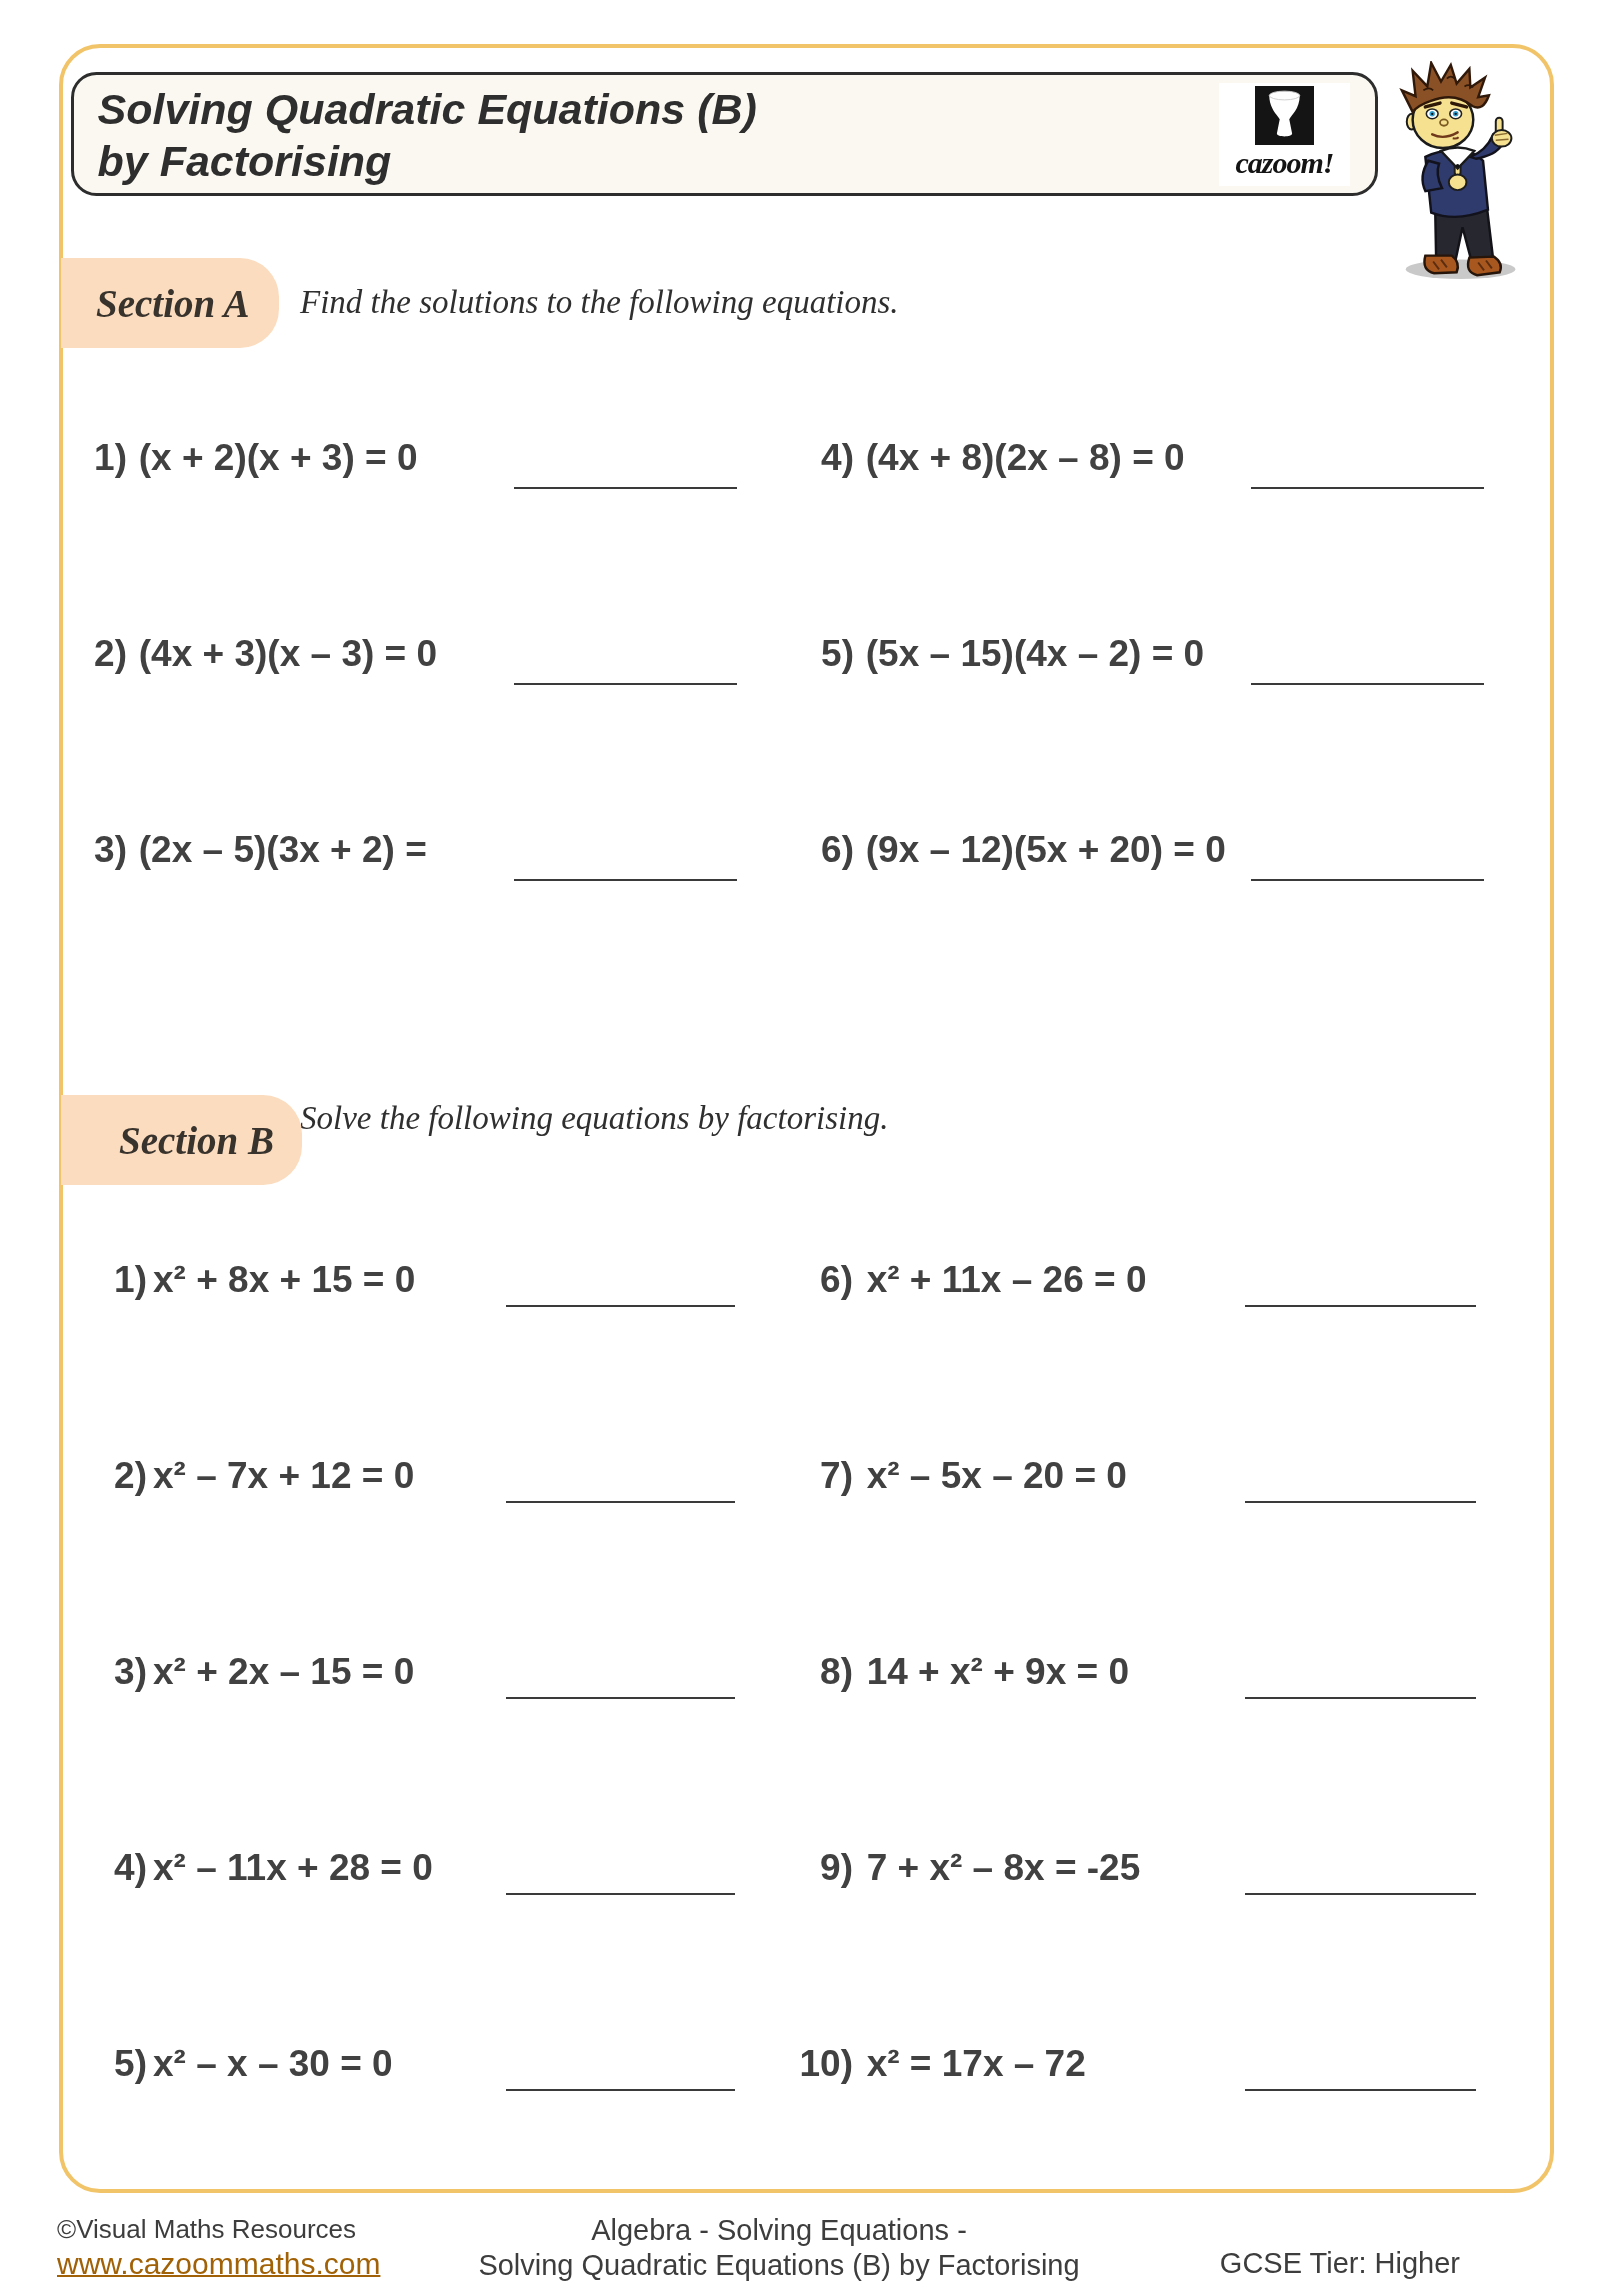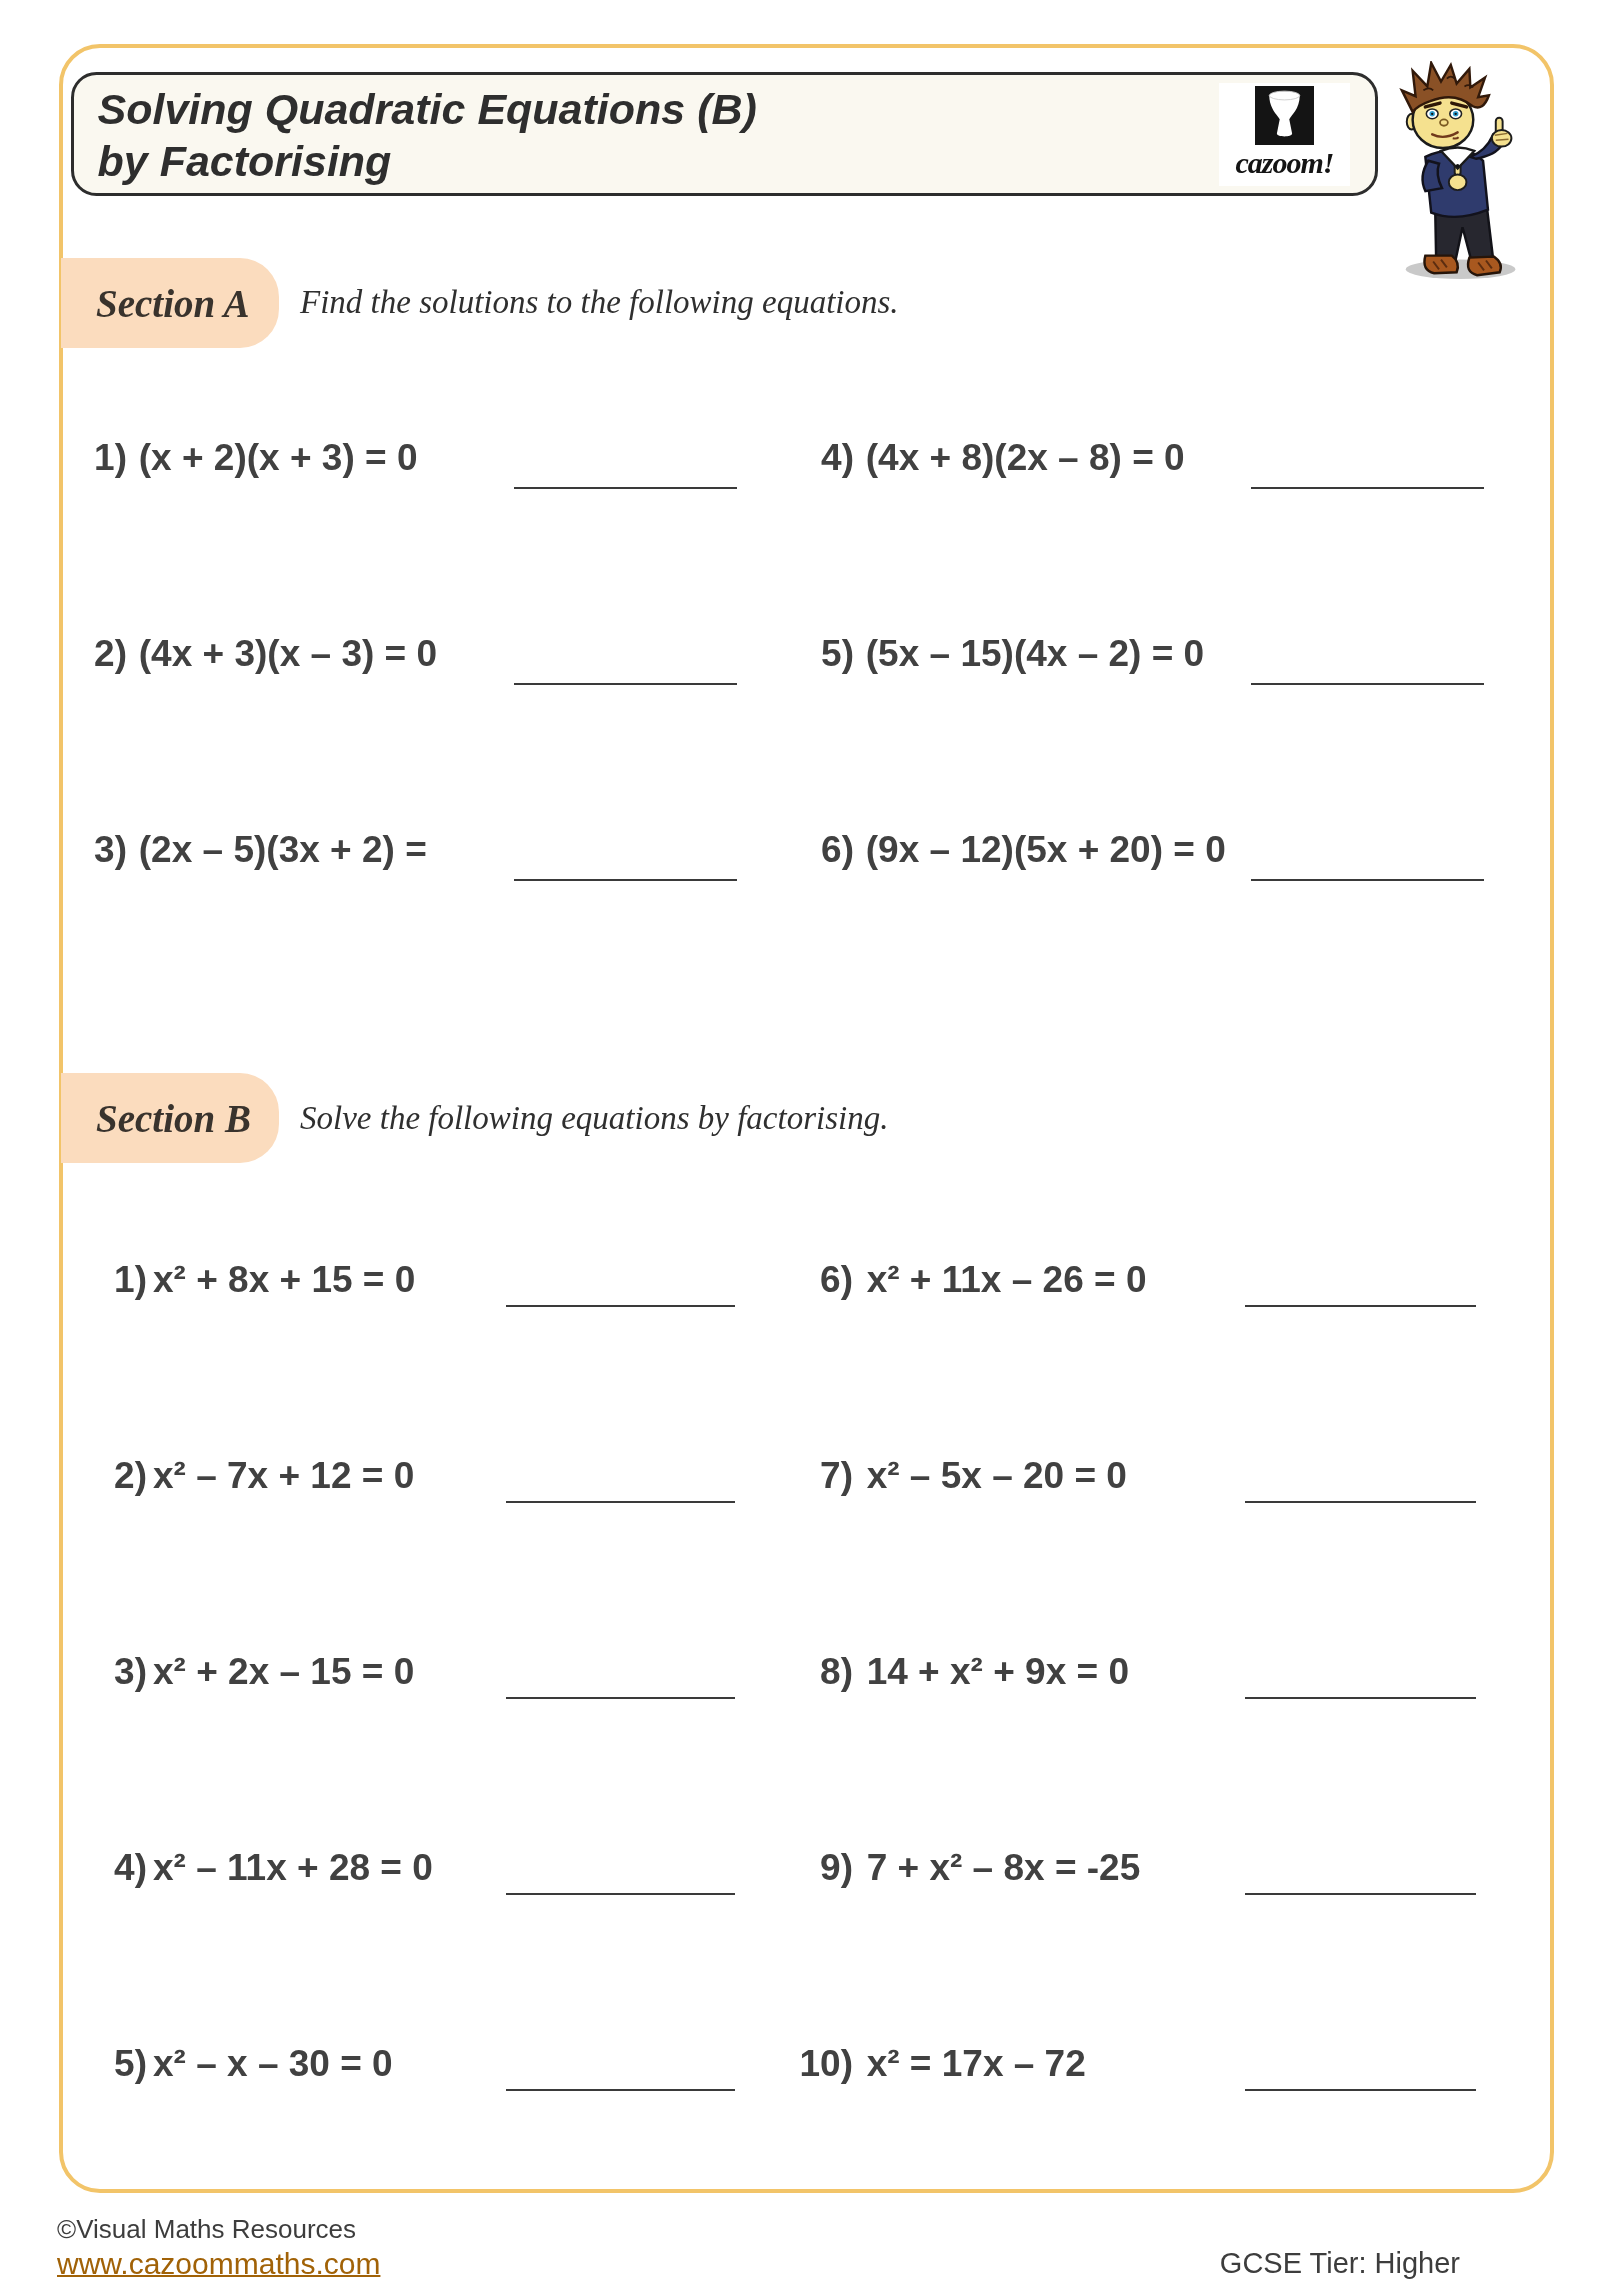--- a/index.html
+++ b/index.html
@@ -22,21 +22,21 @@
   .logo-text{font-family:"Liberation Serif","DejaVu Serif",serif;font-weight:700;font-size:30px;color:#141414;
              letter-spacing:-1px;margin-top:1px;}
 
   
   .mascot{position:absolute;left:1396px;top:61px;width:135px;height:223px;z-index:4;}
 
   
   .badge{position:absolute;left:61px;width:218px;height:90px;background:#fbdcbe;
          border-radius:0 39px 39px 0;display:flex;align-items:center;z-index:2;}
   .badge-a{top:258px;}
-  .badge-b{top:1073px;}
+  .badge-b{top:1095px;padding-left:23px;}
   .badge span{margin-left:35px;font-family:"Liberation Serif","DejaVu Serif",serif;
               font-weight:700;font-style:italic;font-size:39px;color:#39332d;}
 
   .instruction{position:absolute;left:300px;font-family:"Liberation Serif","DejaVu Serif",serif;
                font-style:italic;font-size:33px;color:#2f2f2f;}
   .instr-a{top:284px;}
   .instr-b{top:1100px;}
 
   
   .problem{position:absolute;display:flex;font-size:37px;font-weight:700;color:#414141;line-height:43px;}
@@ -230,16 +230,20 @@
   <div class="answer-line lc-br ls4"></div>
 
   <div class="problem col-br ps5">
     <span class="num">10)</span>
     <span class="eq">x² = 17x – 72</span>
   </div>
   <div class="answer-line lc-br ls5"></div>
 
   <div class="footer-credit">©Visual Maths Resources</div>
   <a class="footer-link" href="#">www.cazoommaths.com</a>
+  <div class="footer-topic">
+    <div>Algebra - Solving Equations -</div>
+    <div>Solving Quadratic Equations (B) by Factorising</div>
+  </div>
   <div class="footer-tier">GCSE Tier: Higher</div>
 
 </div>
 
 
 </body></html>

